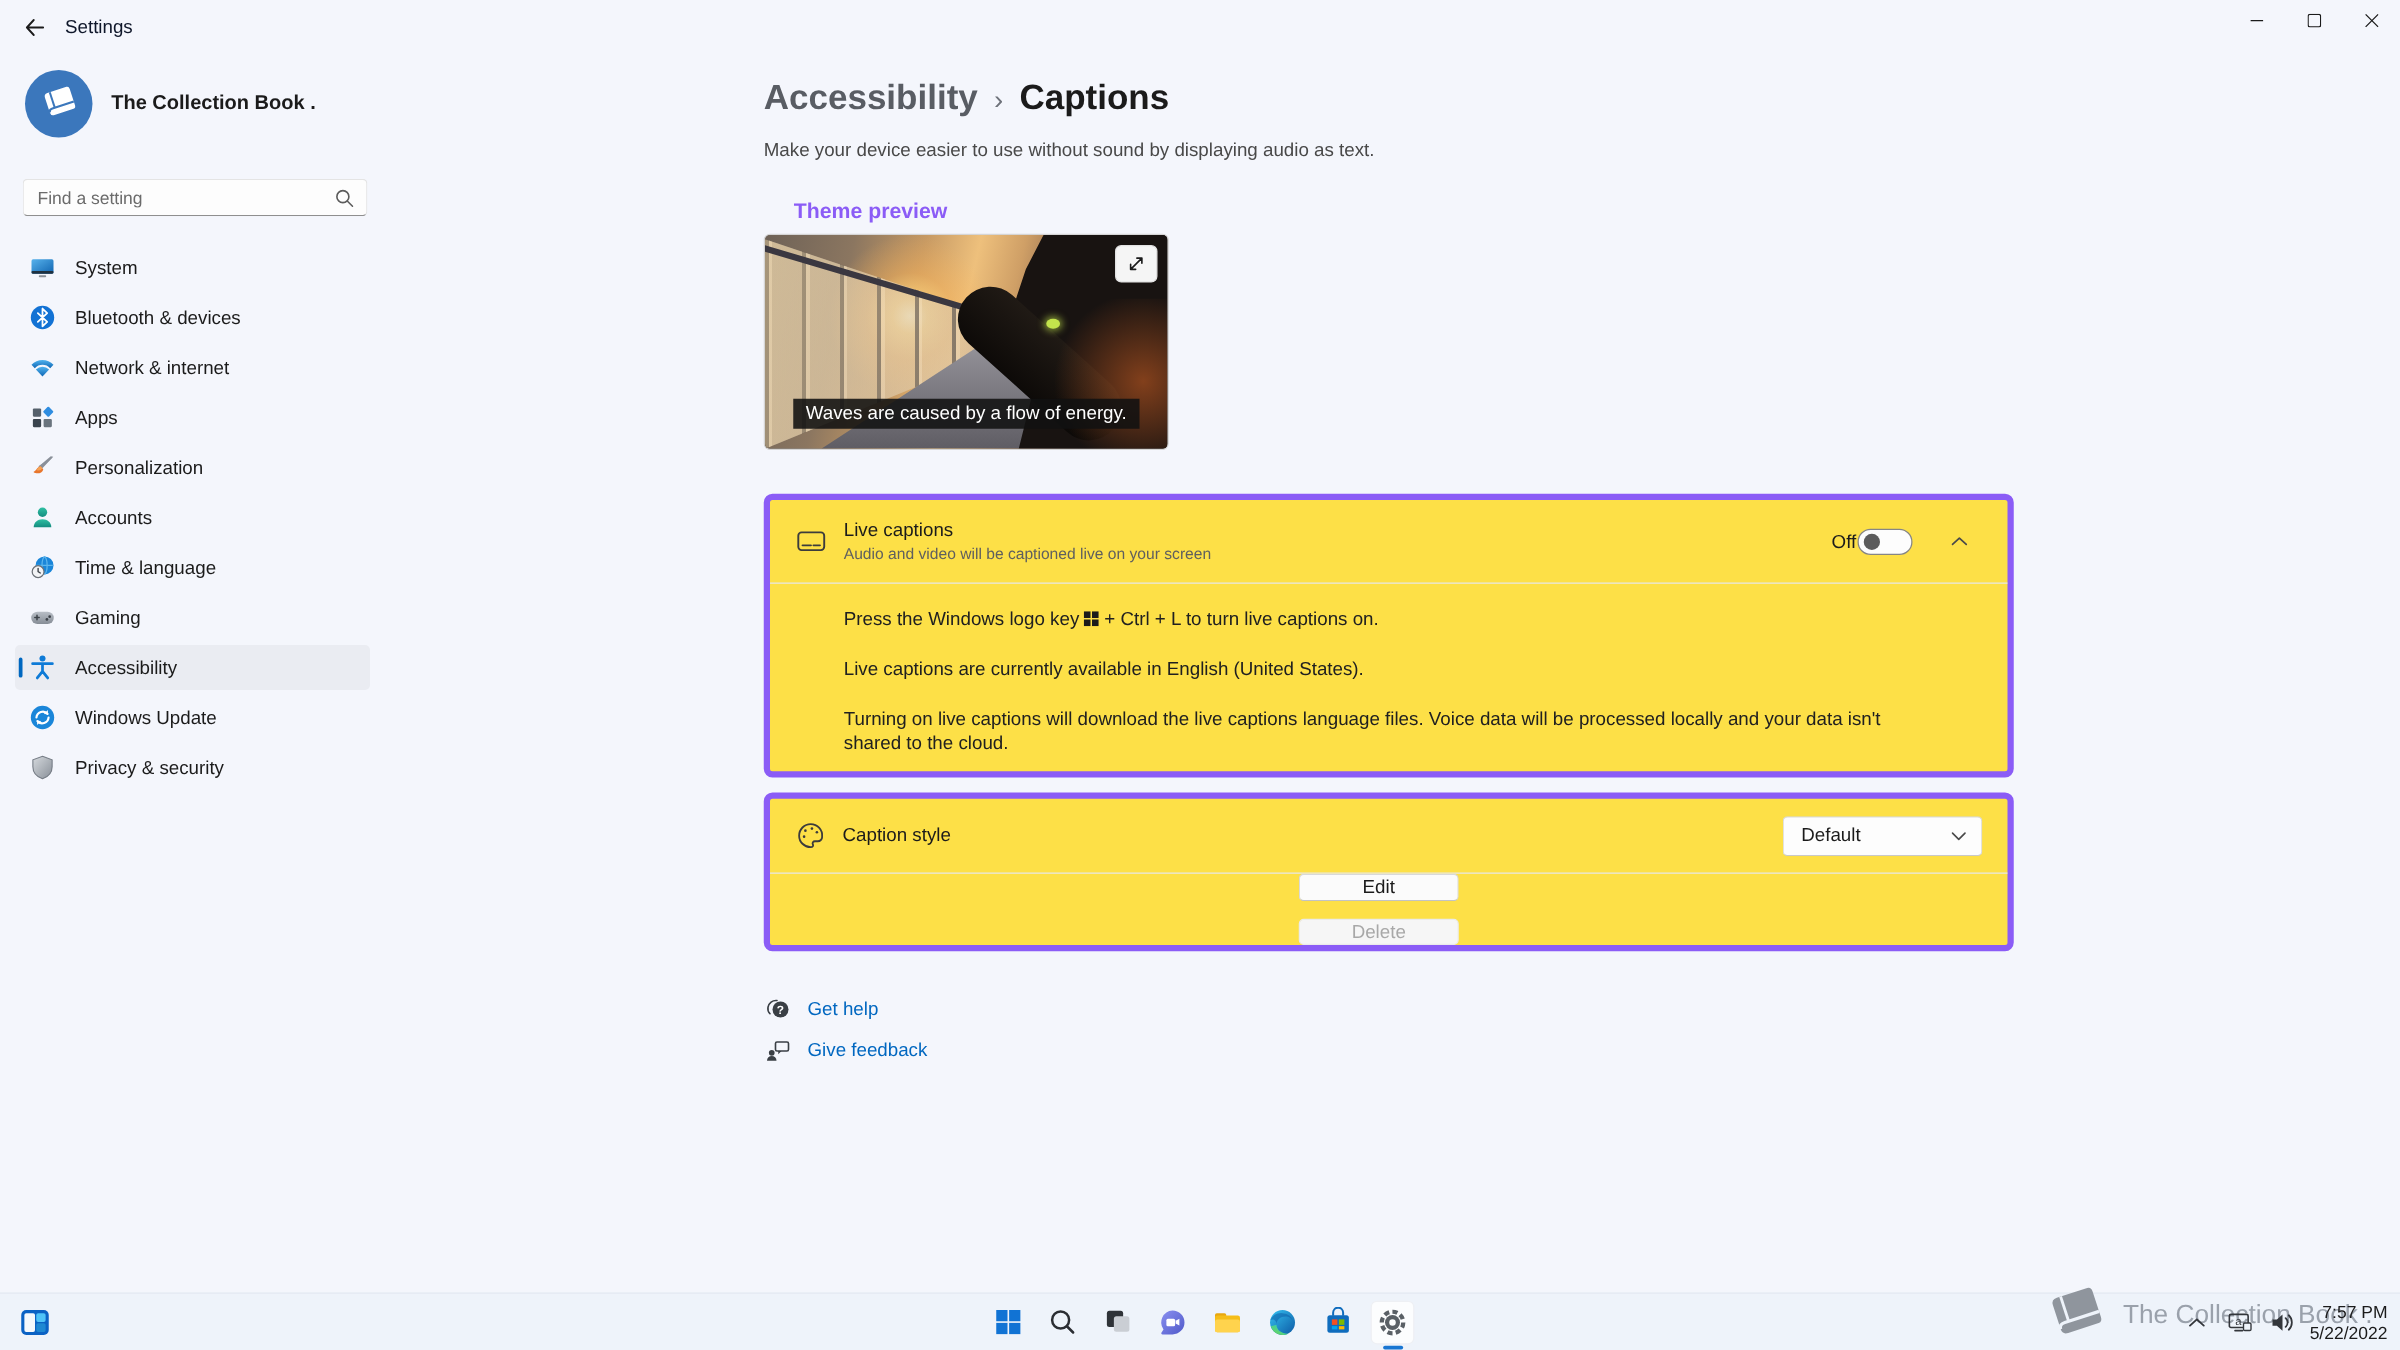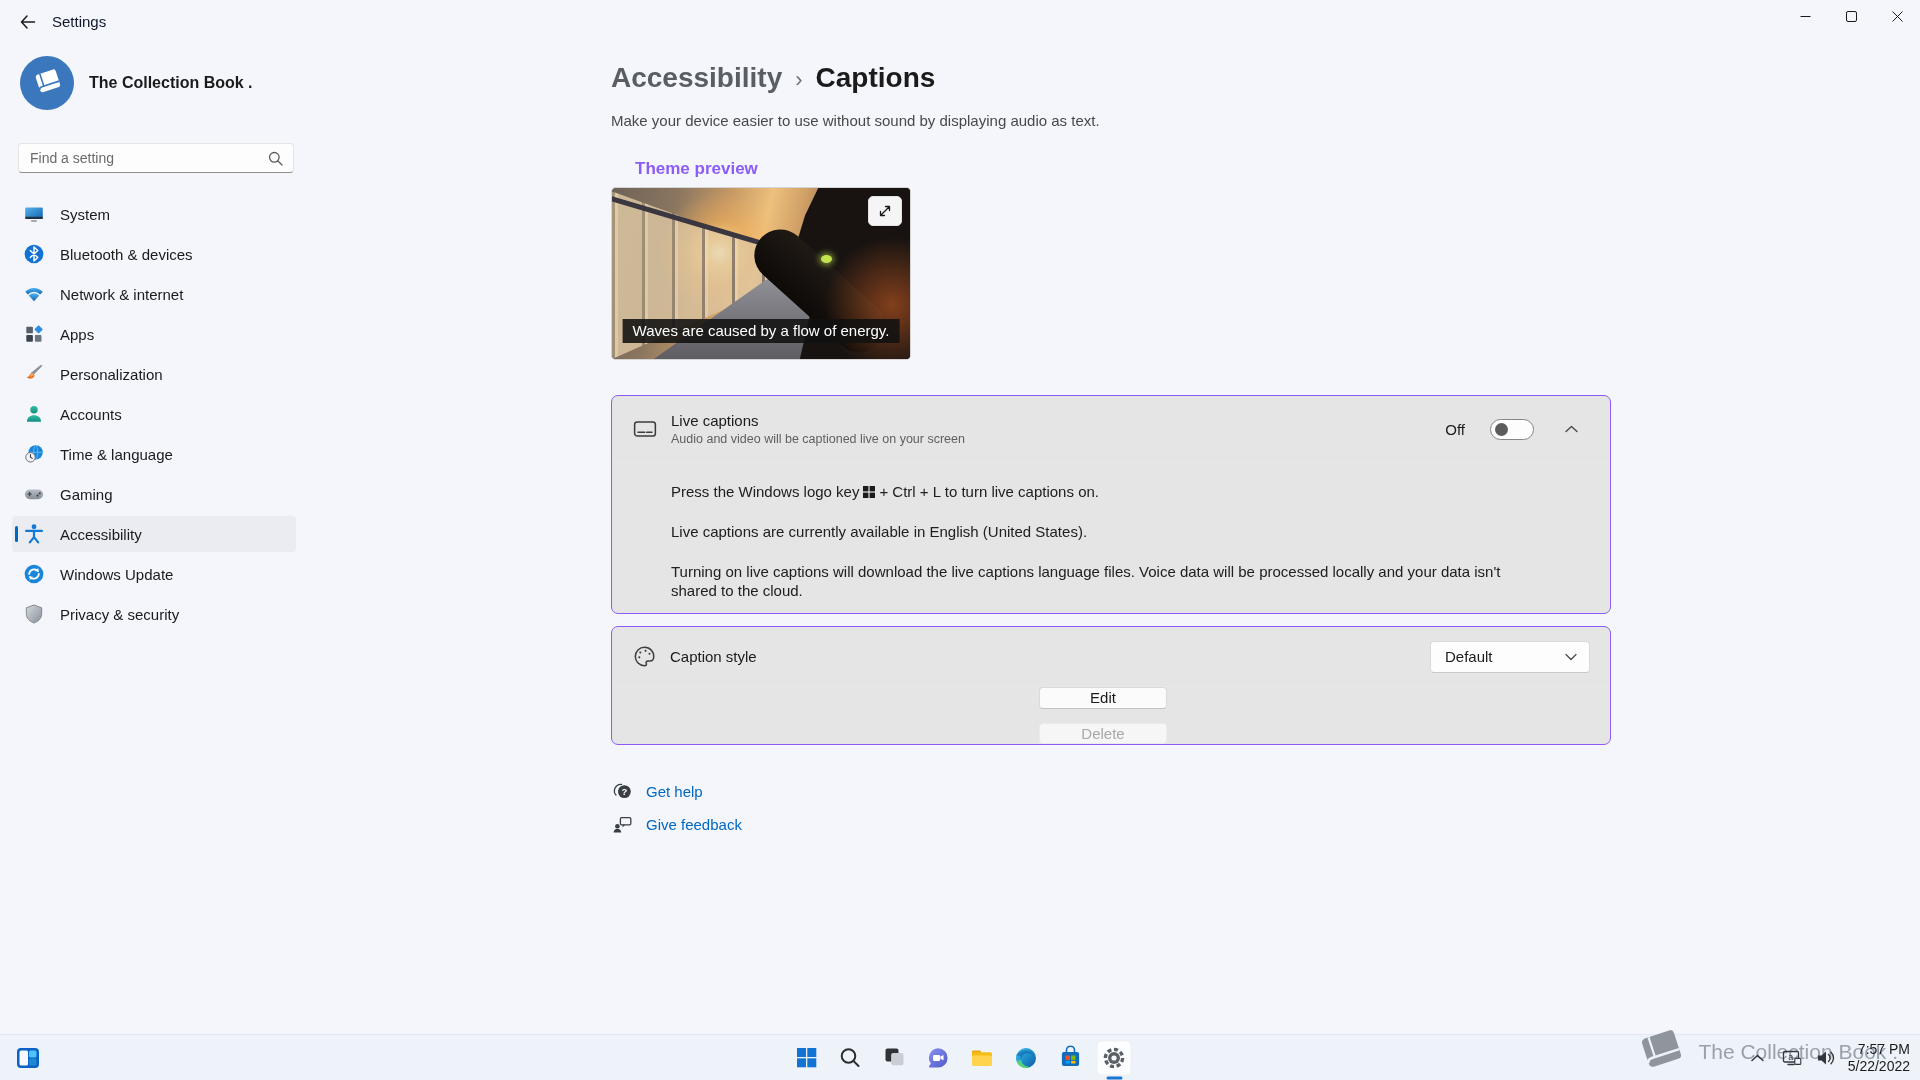--- a/index.html
+++ b/index.html
@@ -45,21 +45,21 @@
   
   .content { position:absolute; left:611px; top:48px; width:1000px; }
   .breadcrumb { margin-top:10px; height:40px; display:flex; align-items:center; gap:13px; }
   .bc-parent { font-size:28px; font-weight:600; color:#595d64; cursor:pointer; }
   .bc-sep { font-size:22px; color:#6e727a; padding-top:3px; }
   .bc-current { font-size:28px; font-weight:600; color:#1b1b1b; }
   .page-desc { margin-top:14px; font-size:15px; color:#494949; }
   .preview-label { margin-top:30px; font-size:17px; font-weight:600; color:#8b5cf6;margin-left:24px; }
 
   
-  .preview { margin-top:8px; position:relative; width:300px; height:173px; border-radius:5px;
+  .preview { margin-top:8px; position:relative; width:324px; height:173px; border-radius:5px;
     overflow:hidden; border:1px solid #d5d5d5; background:#777; }
   .pv-sky { position:absolute; inset:0;
     background:
       radial-gradient(circle at 36% 38%, rgba(255,246,205,0.95) 0%, rgba(255,212,122,0.8) 6%, rgba(252,180,86,0.4) 15%, rgba(0,0,0,0) 28%),
       linear-gradient(103deg, #6e6257 0%, #8b7660 20%, #c79a64 36%, #eec07c 48%, #cf9f66 58%, #86644c 70%, #45362e 82%, #221b18 100%); }
   .pv-deck { position:absolute; inset:0;
     background:linear-gradient(180deg, #a8a6ac 36%, #8a888f 60%, #5f5d64 100%);
     clip-path:polygon(14% 100%, 58% 46%, 100% 36%, 100% 100%); }
   .pv-rail { position:absolute; inset:0;
     background:
@@ -76,28 +76,28 @@
       linear-gradient(180deg,#201a15,#0d0a08); border-radius:26px;
     transform:rotate(42deg); transform-origin:left center; }
   .pv-flare { position:absolute; left:70%; top:39%; width:11px; height:8px; border-radius:50%;
     background:#c3e44c; box-shadow:0 0 6px 2px rgba(195,228,76,0.6); filter:blur(0.4px); }
   .pv-caption { position:absolute; left:50%; bottom:16px; transform:translateX(-50%);
     background:rgba(17,17,17,0.88); color:#fff; font-size:15px; padding:3px 10px 4px; white-space:nowrap; }
   .pv-expand { position:absolute; top:8px; right:8px; width:34px; height:30px; background:rgba(253,253,253,0.97);
     border:1px solid #e2e2e2; border-radius:5px; display:flex; align-items:center; justify-content:center; cursor:pointer; }
 
   
-  .card { width:1000px; background:#e5e5e5; border:1px solid #8b5cf6; border-radius:7px; }
+  .card { width:1000px; background:#fde047; border:5px solid #8b5cf6; border-radius:7px; }
   .card-live { margin-top:35px; }
   .card-head { height:66px; display:flex; align-items:center; padding:0 24px 0 21px; }
   .head-titles { margin-left:14px; }
   .head-title { font-size:15px; color:#1b1b1b; }
   .head-sub { font-size:12.5px; color:#5f5f5f; margin-top:3px; }
   .head-right { margin-left:auto; display:flex; align-items:center; }
-  .toggle-label { font-size:15px; color:#1b1b1b; margin-right:25px; }
+  .toggle-label { font-size:15px; color:#1b1b1b; margin-right:1px; }
   .toggle { width:44px; height:21px; border:1px solid #868686; border-radius:11px; background:#fdfdfd;
     position:relative; cursor:pointer; }
   .toggle .knob { position:absolute; left:4px; top:3px; width:13px; height:13px; border-radius:50%; background:#5c5c5c; }
   .chev-btn { margin-left:22px; width:30px; height:30px; display:flex; align-items:center; justify-content:center;
     border-radius:4px; cursor:pointer; }
   .divider { height:1px; background:#e8e8e8; }
   .card-body { padding:19px 80px 13px 59px; font-size:15px; color:#202020; line-height:19px; }
   .card-body p { margin:0; }
   .card-body p + p { margin-top:21px; }
   .winkey { margin:0 4px; vertical-align:-1px; }

